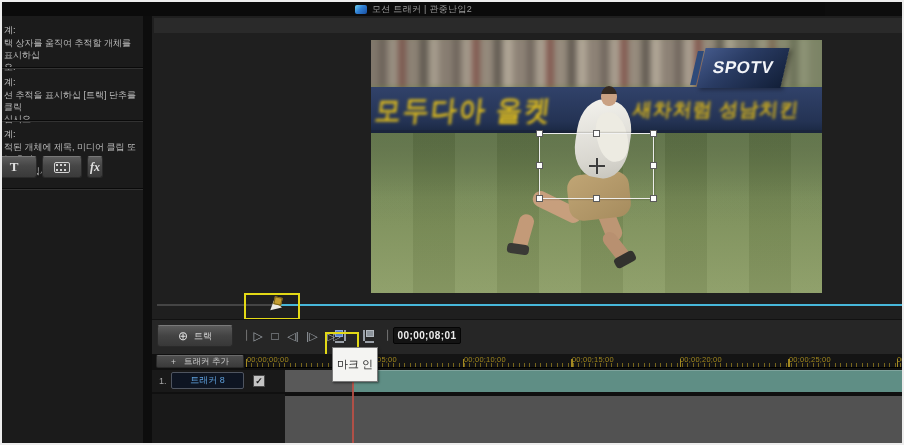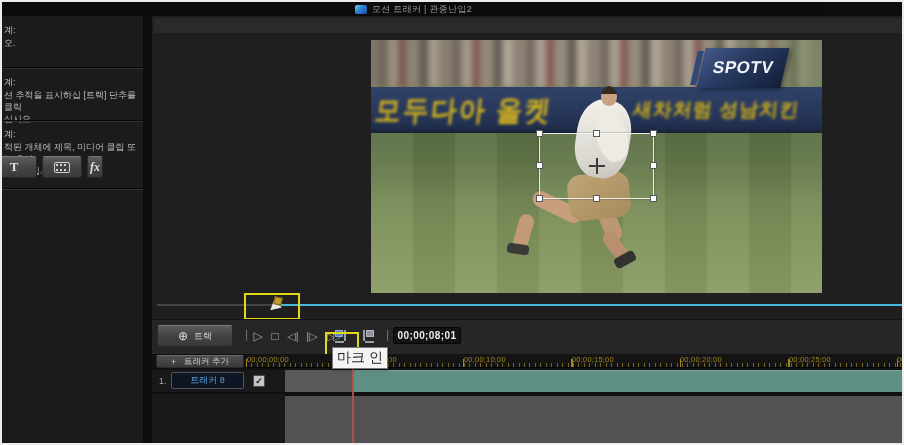--- a/index.html
+++ b/index.html
@@ -98,21 +98,21 @@
     color:#a0a6ac; font-size:12px; }
   .tsep { position:absolute; top:8px; color:#7a7a7a; font-size:11px; }
   .mark-icon { position:relative; width:14px; height:13px; }
   .mark-icon .pole { position:absolute; top:0; width:2px; height:11px; background:#9aa0a8; }
   .mark-icon .base { position:absolute; bottom:0; width:9px; height:2px; background:#9aa0a8; }
   .mark-in-flag { position:absolute; left:1px; top:0; width:8px; height:7px; background:#5b82c8; border:1px solid #8ea8d8; }
   .mark-out-flag { position:absolute; right:1px; top:0; width:8px; height:7px; background:#8d949c; border:1px solid #b2b8be; }
   .timecode-main { position:absolute; left:241px; top:7px; width:68px; height:17px; background:#131313; border:1px solid #050505; border-radius:2px;
     color:#ececec; font-size:10px; font-weight:bold; letter-spacing:0.4px; display:flex; align-items:center; justify-content:center; }
   .tooltip { position:absolute; left:180px; top:27px; background:#f4f4f2; border:1px solid #7a7a7a; color:#1e1e1e;
-    font-size:14px; padding:1px 4px; white-space:nowrap; box-shadow:1px 1px 2px rgba(0,0,0,0.5); z-index:30; }
+    font-size:11px; padding:9px 4px; white-space:nowrap; box-shadow:1px 1px 2px rgba(0,0,0,0.5); z-index:30; }
   
   .timeline { position:absolute; left:0; top:338px; width:752px; height:91px; background:#101010; }
   .add-tracker { position:absolute; left:4px; top:1px; width:88px; height:13px; border-radius:2px;
     background:linear-gradient(#4e4e4e,#3a3a3a); border:1px solid #292929; border-top-color:#6a6a6a;
     display:flex; align-items:center; justify-content:center; gap:8px; color:#cccccc; font-size:8.5px; }
   .ruler { position:absolute; left:93px; top:0; width:659px; height:14px; background:#141414; border-bottom:1px solid #000; }
   .ruler-label { position:absolute; top:1px; font-size:7.5px; color:#a0871e; white-space:nowrap; letter-spacing:0.2px; }
   .ticks-small { position:absolute; left:1px; right:0; bottom:0; height:4px;
     background:repeating-linear-gradient(90deg, rgba(150,126,30,0.75) 0 1px, transparent 1px 5.45px); }
   .ticks-big { position:absolute; left:1px; right:0; bottom:0; height:8px;
@@ -138,20 +138,21 @@
 <div class="window">
 
   <div class="titlebar">
     <span class="app-icon"></span>
     <span class="title-text">모션 트래커  |  관중난입2</span>
   </div>
 
   <div class="sidebar">
     <div class="step" style="top:8px;">
       <div class="lbl">계:</div>
+      <div>택 상자를 움직여 추적할 개체를 표시하십</div>
       <div>오.</div>
     </div>
     <div class="divider" style="top:52px;"></div>
     <div class="step" style="top:60px;">
       <div class="lbl">계:</div>
       <div>션 추적을 표시하십 [트랙] 단추를 클릭</div>
       <div>십시오.</div>
     </div>
     <div class="divider" style="top:105px;"></div>
     <div class="step" style="top:112px;">

